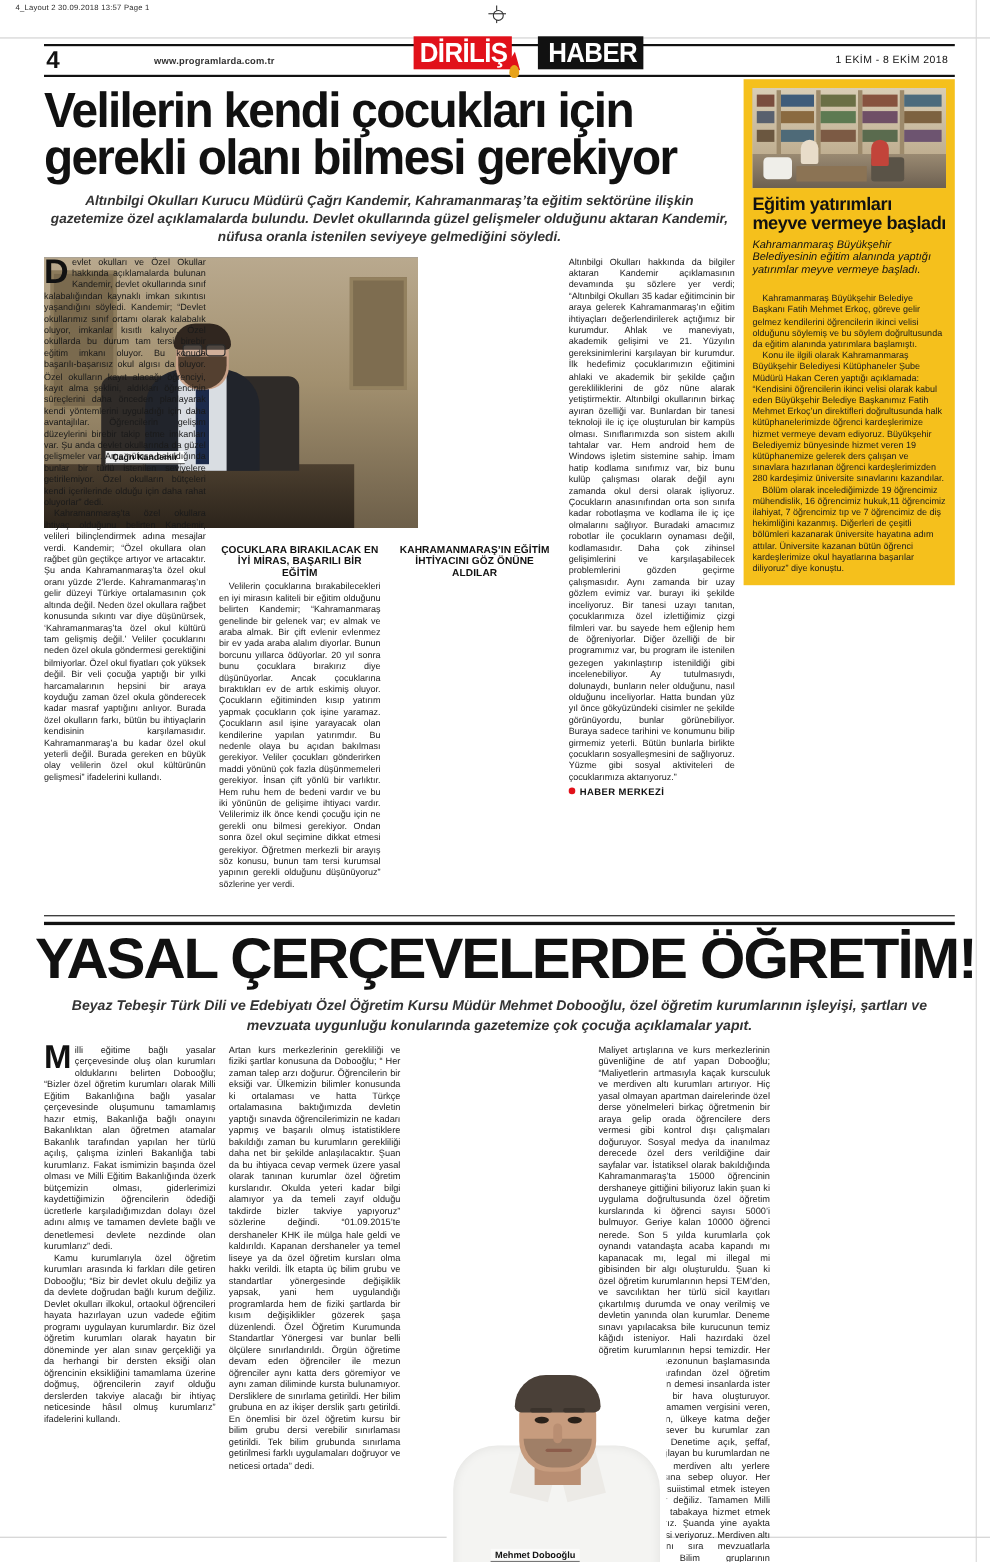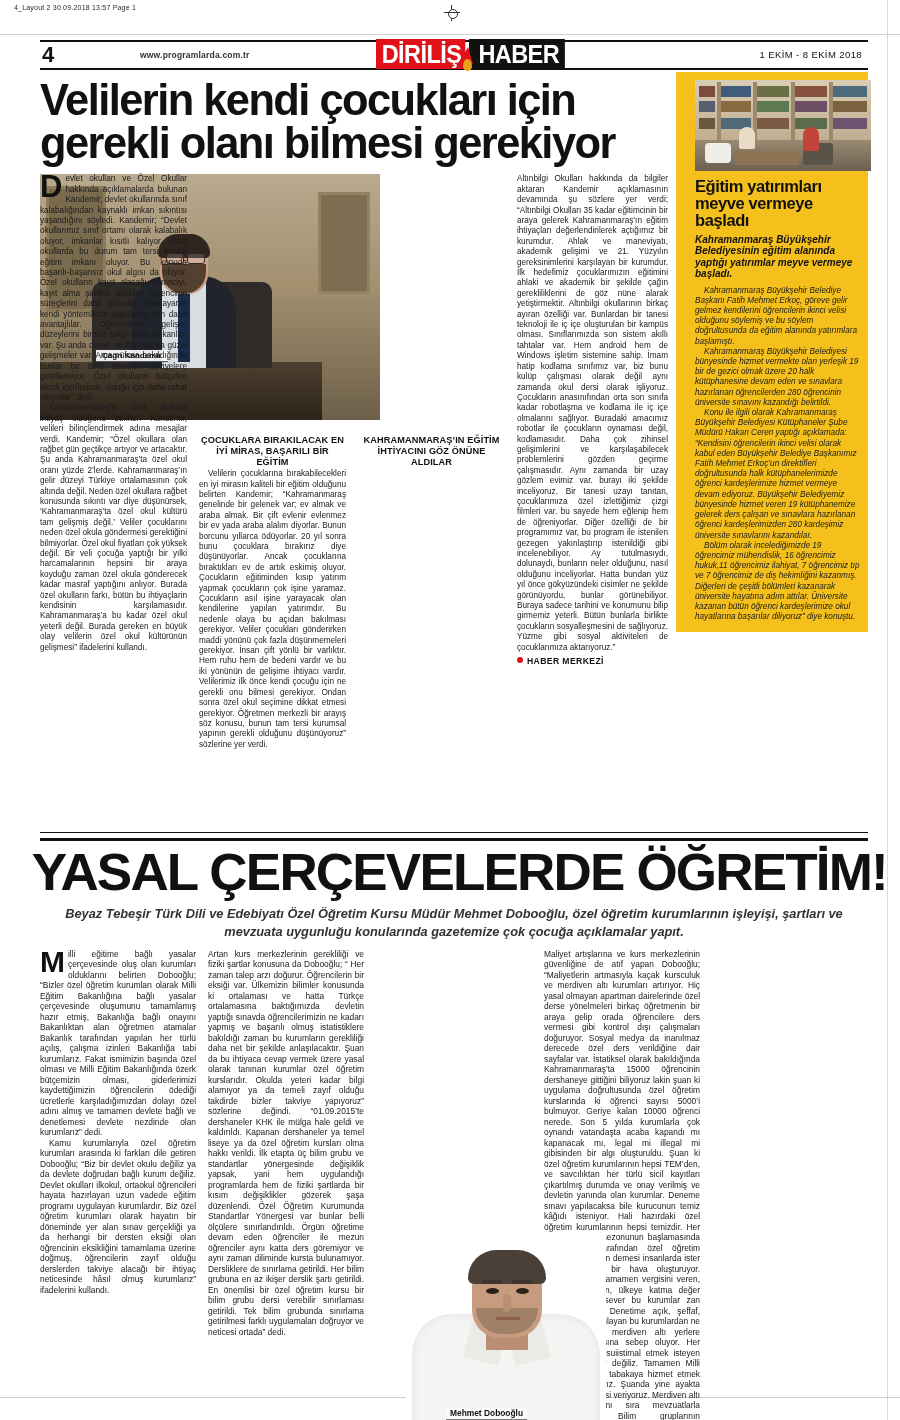--- a/index.html
+++ b/index.html
@@ -28,21 +28,21 @@
   .reg-mark-bot:before{left:7px;top:0;width:1px;height:16px;}
   .reg-mark-bot:after{top:7px;left:0;height:1px;width:16px;}
 
   
   .masthead{position:absolute;left:40px;top:40px;width:828px;height:30px;}
   .mh-rule-top{position:absolute;left:0;top:0;width:828px;height:2px;background:#111;}
   .mh-rule-bot{position:absolute;left:0;bottom:0;width:828px;height:2px;background:#111;}
   .folio{position:absolute;left:2px;top:2px;font-size:22px;font-weight:bold;line-height:26px;color:#111;}
   .mh-url{position:absolute;left:100px;top:10px;font-size:8.5px;font-weight:bold;color:#333;letter-spacing:.2px;}
   .mh-date{position:absolute;right:6px;top:9px;font-size:9.5px;font-weight:normal;letter-spacing:.4px;color:#111;}
-  .logo{position:absolute;left:336px;top:-7px;height:36px;display:flex;align-items:flex-end;}
+  .logo{position:absolute;left:336px;top:-7px;height:36px;display:flex;align-items:flex-start;gap:20px;}
   .logo-red{
     background:#e1111a;color:#fff;font-weight:bold;font-size:25px;line-height:30px;
     padding:0 4px 0 6px;letter-spacing:-.6px;font-family:"Liberation Sans", sans-serif;
     transform:scaleX(.94);transform-origin:left center;
   }
   .logo-blk{
     background:#111;color:#fff;font-weight:bold;font-size:25px;line-height:30px;
     padding:0 6px 0 10px;letter-spacing:-.6px;margin-left:-2px;
     transform:scaleX(.94);transform-origin:left center;
   }
@@ -101,37 +101,37 @@
   .p1-glassL{position:absolute;left:126px;bottom:156px;width:16px;height:9px;border:1.5px solid #2a2a2a;border-radius:3px;background:rgba(255,255,255,.15);}
   .p1-glassR{position:absolute;left:147px;bottom:156px;width:16px;height:9px;border:1.5px solid #2a2a2a;border-radius:3px;background:rgba(255,255,255,.15);}
   .p1-cap{
     position:absolute;left:56px;bottom:58px;background:rgba(255,255,255,.92);
     font-size:8px;font-weight:bold;color:#111;padding:1px 6px;border-bottom:1px solid #555;
   }
 
   
   .sidebox{
     position:absolute;left:676px;top:72px;width:192px;background:#f5c01c;
-    padding:8px 8px 10px 19px;box-sizing:border-box;
+    padding:8px 8px 10px 8px;box-sizing:border-box;
   }
   .sb-photo{width:176px;height:91px;position:relative;overflow:hidden;background:#cbbfa8;}
   .sb-shelf{position:absolute;left:0;top:0;width:176px;height:62px;background:linear-gradient(180deg,#d8cdb6,#bfae90);}
   .sb-col{position:absolute;top:2px;width:4px;height:58px;background:#9d8a6b;}
   .sb-books{position:absolute;height:11px;}
   .sb-floor{position:absolute;left:0;bottom:0;width:176px;height:31px;background:linear-gradient(180deg,#9a8a72,#6d6051);}
   .sb-table{position:absolute;left:40px;bottom:6px;width:64px;height:14px;background:#8b7354;}
   .sb-chair1{position:absolute;left:10px;bottom:8px;width:26px;height:20px;background:#efeee9;border-radius:4px;}
   .sb-chair2{position:absolute;left:108px;bottom:6px;width:30px;height:22px;background:#5a5347;border-radius:3px;}
   .sb-person1{position:absolute;left:44px;bottom:22px;width:16px;height:22px;background:#e8dcc9;border-radius:8px 8px 2px 2px;}
   .sb-person2{position:absolute;left:108px;bottom:20px;width:16px;height:24px;background:#c2443a;border-radius:8px 8px 2px 2px;}
   .sb-hl{
     font-size:16.5px;line-height:17px;font-weight:bold;color:#111;margin:7px 0 5px 0;letter-spacing:-.4px;
   }
-  .sb-deck{font-size:10px;line-height:11.4px;font-weight:bold;font-style:italic;color:#111;margin:0 0 6px 0;}
-  .sb-body p{font-size:8.2px;line-height:10.2px;margin:0;text-indent:9px;color:#1a1a1a;text-align:left;font-style:italic;}
+  .sb-deck{font-size:10px;line-height:11.4px;font-weight:normal;font-style:italic;color:#111;margin:0 0 16px 0;}
+  .sb-body p{font-size:8.2px;line-height:10.2px;margin:0;text-indent:9px;color:#1a1a1a;text-align:left;}
 
   
   .div-thin{position:absolute;left:40px;width:828px;height:1px;background:#111;}
   .div-thick{position:absolute;left:40px;width:828px;height:3px;background:#111;}
 
   
   .art2{position:absolute;left:40px;top:848px;width:828px;}
   .hl2{
     font-size:52px;line-height:.95;font-weight:bold;letter-spacing:-1.8px;color:#111;
     margin:0 0 8px 0;text-align:center;transform:scaleX(1.02);transform-origin:center top;white-space:nowrap;
@@ -194,20 +194,21 @@
       <span class="logo-red">DİRİLİŞ</span>
       <span class="logo-blk">HABER</span>
       <span class="logo-flame"></span>
       <span class="logo-flame2"></span>
     </div>
     <div class="mh-date">1 EKİM - 8 EKİM 2018</div>
   </div>
 
   <div class="art1">
     <h1 class="hl1">Velilerin kendi çocukları için gerekli olanı bilmesi gerekiyor</h1>
+    <div class="deck1">Altınbilgi Okulları Kurucu Müdürü Çağrı Kandemir, Kahramanmaraş’ta eğitim sektörüne ilişkin gazetemize özel açıklamalarda bulundu. Devlet okullarında güzel gelişmeler olduğunu aktaran Kandemir, nüfusa oranla istenilen seviyeye gelmediğini söyledi.</div>
 
     <div class="art1-body">
 
       <div class="photo1">
         <div class="p1-wall"></div>
         <div class="p1-frameL"></div>
         <div class="p1-frameR"></div>
         <div class="p1-desk"></div>
         <div class="p1-chair"></div>
         <div class="p1-body"></div>
@@ -269,21 +270,20 @@
       <div class="sb-chair2"></div>
       <div class="sb-table"></div>
       <div class="sb-chair1"></div>
       <div class="sb-person1"></div>
       <div class="sb-person2"></div>
     </div>
     <h2 class="sb-hl">Eğitim yatırımları meyve vermeye başladı</h2>
     <div class="sb-deck">Kahramanmaraş Büyükşehir Belediyesinin eğitim alanında yaptığı yatırımlar meyve vermeye başladı.</div>
     <div class="sb-body">
       <p>Kahramanmaraş Büyükşehir Belediye Başkanı Fatih Mehmet Erkoç, göreve gelir gelmez kendilerini öğrencilerin ikinci velisi olduğunu söylemiş ve bu söylem doğrultusunda da eğitim alanında yatırımlara başlamıştı.</p>
-      <p>Kahramanmaraş Büyükşehir Belediyesi bünyesinde hizmet vermekte olan yerleşik 19 bir de gezici olmak üzere 20 halk kütüphanesine devam eden ve sınavlara hazırlanan öğrencilerden 280 öğrencinin üniversite sınavını kazandığı belirtildi.</p>
       <p>Konu ile ilgili olarak Kahramanmaraş Büyükşehir Belediyesi Kütüphaneler Şube Müdürü Hakan Ceren yaptığı açıklamada: “Kendisini öğrencilerin ikinci velisi olarak kabul eden Büyükşehir Belediye Başkanımız Fatih Mehmet Erkoç’un direktifleri doğrultusunda halk kütüphanelerimizde öğrenci kardeşlerimize hizmet vermeye devam ediyoruz. Büyükşehir Belediyemiz bünyesinde hizmet veren 19 kütüphanemize gelerek ders çalışan ve sınavlara hazırlanan öğrenci kardeşlerimizden 280 kardeşimiz üniversite sınavlarını kazandılar.</p>
       <p>Bölüm olarak incelediğimizde 19 öğrencimiz mühendislik, 16 öğrencimiz hukuk,11 öğrencimiz ilahiyat, 7 öğrencimiz tıp ve 7 öğrencimiz de diş hekimliğini kazanmış. Diğerleri de çeşitli bölümleri kazanarak üniversite hayatına adım attılar. Üniversite kazanan bütün öğrenci kardeşlerimize okul hayatlarına başarılar diliyoruz” diye konuştu.</p>
     </div>
   </div>
 
   <div class="div-thin" style="top:832px;"></div>
   <div class="div-thick" style="top:838px;"></div>
 
   <div class="art2">
     <h1 class="hl2">YASAL ÇERÇEVELERDE ÖĞRETİM!</h1>

